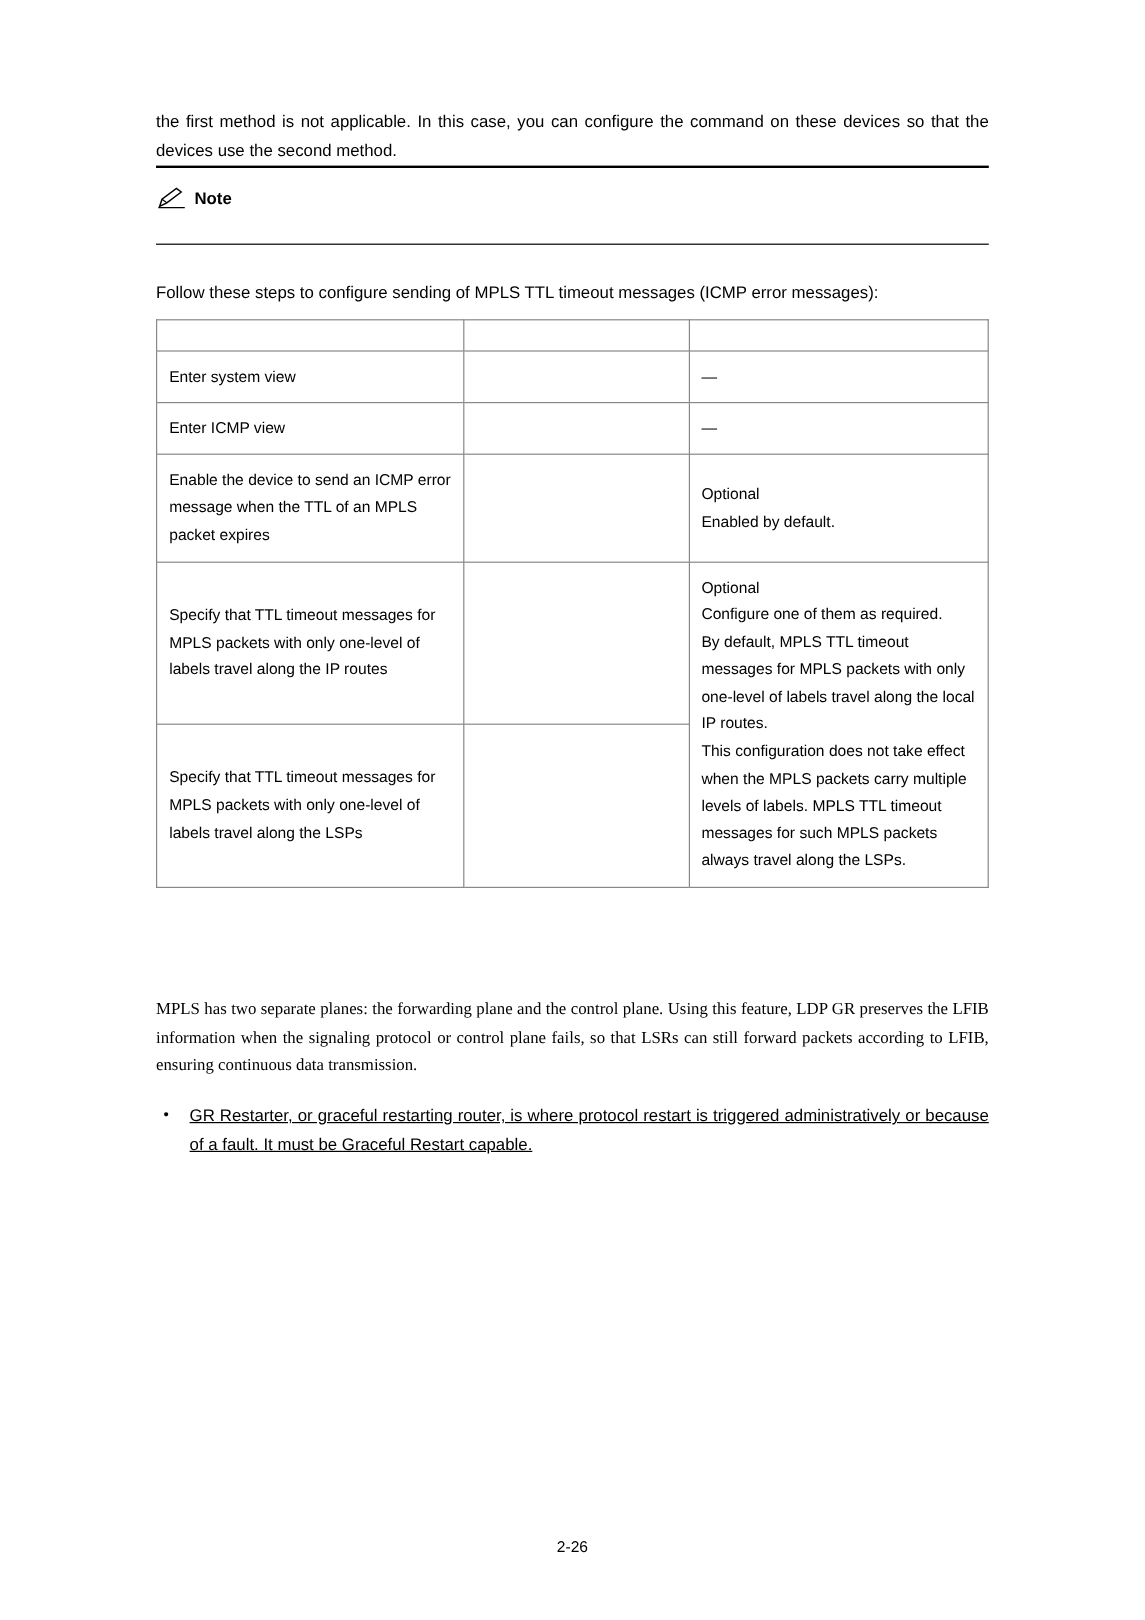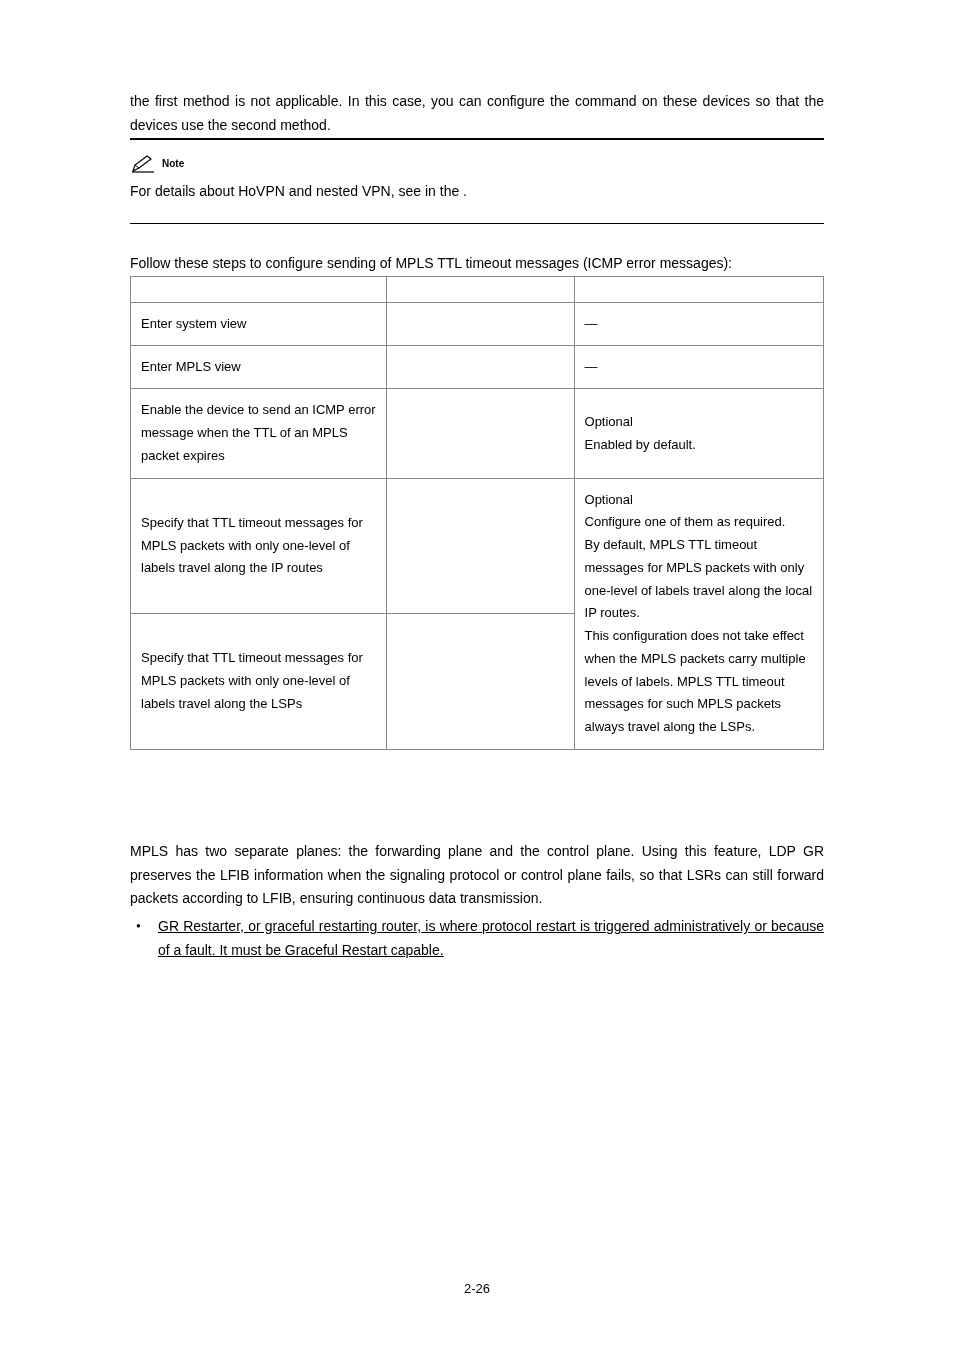--- a/index.html
+++ b/index.html
@@ -27,27 +27,28 @@
       align-items: center;
       gap: 6px;
       margin-bottom: 6px;
     }
     .note-icon {
       width: 26px;
       height: 20px;
     }
     .note-label {
       font-weight: bold;
-      font-size: 10px;
+      font-size: 14px;
     }
     .note-body {
       text-align: justify;
     }
     .italic { font-style: italic; }
     .steps-intro {
+      margin-bottom: 10px;
     }
     table {
       border-collapse: collapse;
       width: 100%;
       font-size: 13px;
     }
     th, td {
       border: 1px solid #888;
       padding: 10px 10px;
       text-align: left;
@@ -93,41 +94,38 @@
 
 <div class="note-block">
   <div class="note-header">
     <svg class="note-icon" viewBox="0 0 26 20">
       <path d="M3 17 L5 11 L17 2 L21 5 L9 14 Z" fill="none" stroke="#000" stroke-width="1.2"></path>
       <path d="M2 18 L24 18" stroke="#000" stroke-width="1.2"></path>
       <path d="M5 11 L9 14" stroke="#000" stroke-width="1"></path>
     </svg>
     <span class="note-label">Note</span>
   </div>
-  <div class="note-body">
-    <span>For details about HoVPN and nested VPN, see </span><span class="italic"></span><span> in the </span><span class="italic"></span><span>.</span>
-  </div>
 </div>
 
 <p class="steps-intro">Follow these steps to configure sending of MPLS TTL timeout messages (ICMP error messages):</p>
 
 <table>
   <tbody>
       <tr class="header-row">
     <td class="col1"></td>
     <td class="col2"></td>
     <td class="col3"></td>
   </tr>
   <tr>
     <td>Enter system view</td>
     <td></td>
     <td>—</td>
   </tr>
   <tr>
-    <td>Enter MPLS view</td>
+    <td>Enter ICMP view</td>
     <td></td>
     <td>—</td>
   </tr>
   <tr>
     <td class="multi-line">Enable the device to send an ICMP error message when the TTL of an MPLS packet expires</td>
     <td></td>
     <td class="multi-line" style="white-space: pre-line;">Optional
 Enabled by default.</td>
   </tr>
   <tr>
@@ -140,19 +138,19 @@
   </tr>
   <tr>
     <td class="multi-line">Specify that TTL timeout messages for MPLS packets with only one-level of labels travel along the LSPs</td>
     <td></td>
   </tr>
 </tbody>
   </table>
 
 <div class="section-gap"></div>
 
-<p class="para" style="margin-bottom:4px;">MPLS has two separate planes: the forwarding plane and the control plane. Using this feature, LDP GR preserves the LFIB information when the signaling protocol or control plane fails, so that LSRs can still forward packets according to LFIB, ensuring continuous data transmission.</p>
+<p class="para" style="margin-bottom:17px;font-family:Liberation Serif, serif;">MPLS has two separate planes: the forwarding plane and the control plane. Using this feature, LDP GR preserves the LFIB information when the signaling protocol or control plane fails, so that LSRs can still forward packets according to LFIB, ensuring continuous data transmission.</p>
 
 <ul class="bullet-list">
   <li>GR Restarter, or graceful restarting router, is where protocol restart is triggered administratively or because of a fault. It must be Graceful Restart capable.</li>
 </ul>
 
 <div class="page-num">2-26</div>
 
 </body></html>

